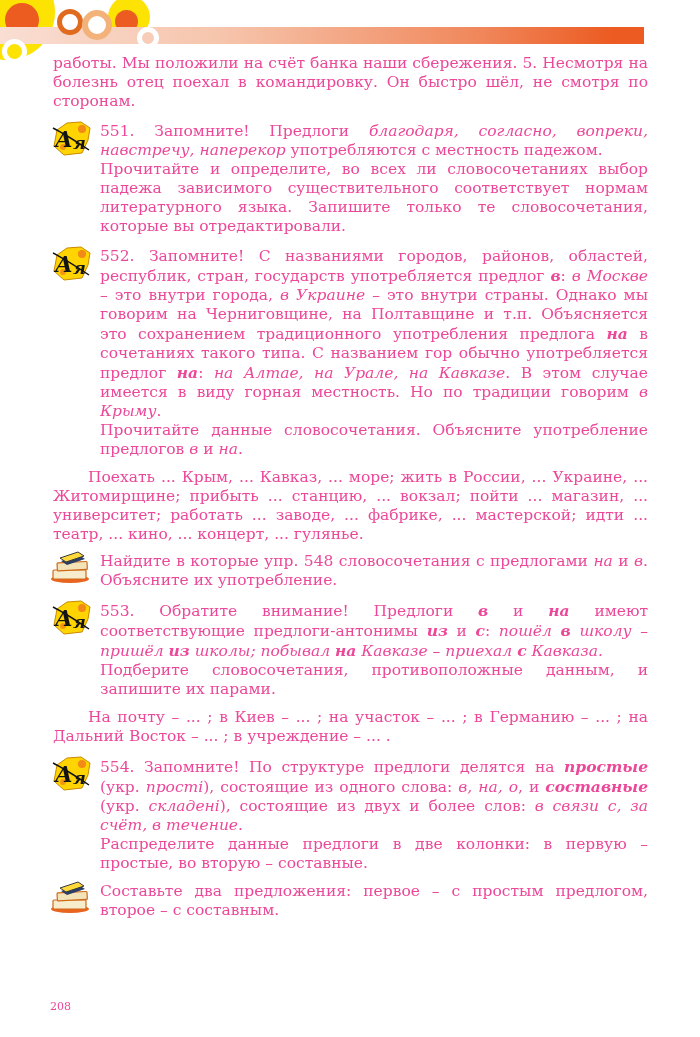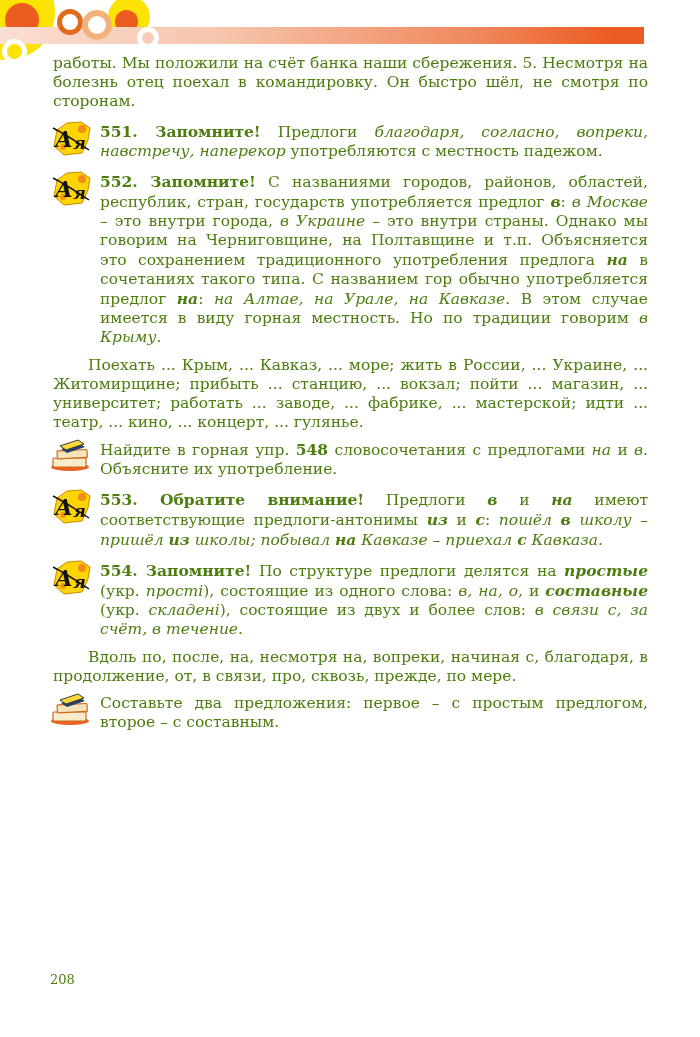--- a/index.html
+++ b/index.html
@@ -1,17 +1,17 @@
 <!DOCTYPE html>
 <html lang="ru"><head>
 <meta charset="utf-8">
 <style>
   html,body{margin:0;padding:0;}
   body{background:#ffffff;font-family:"DejaVu Serif","Liberation Serif",serif;}
-  #page{position:relative;width:700px;height:1037px;background:#ffffff;overflow:hidden;color:#4d7c0f;}
+  #page{position:relative;width:700px;height:1037px;background:#ffffff;overflow:hidden;color:#ec4899;}
 
   
   #deco{position:absolute;left:0;top:0;width:700px;height:70px;}
   .circ{position:absolute;border-radius:50%;}
   .bar{position:absolute;left:0;top:27px;width:644px;height:17px;
        background:linear-gradient(90deg,#f9ded3 0%,#f6c4ab 35%,#f0865a 75%,#ec5b22 95%,#ec5b22 100%);}
   .c-yellow-big{left:-41px;top:-36px;width:96px;height:96px;background:#fce303;}
   .c-orange-in1{left:5px;top:3px;width:34px;height:34px;background:#ec5b20;}
   .c-yellow-2{left:108px;top:-4px;width:42px;height:42px;background:#fce303;}
   .c-orange-in2{left:115px;top:10px;width:23px;height:23px;background:#ec5b20;}
@@ -24,24 +24,24 @@
   #content{position:absolute;left:53px;top:54px;width:595px;
            font-size:15.5px;line-height:19px;text-align:justify;hyphens:auto;}
   p{margin:0;}
   .ind{text-indent:35px;}
   .para{margin-bottom:8px;}
   .first{margin-bottom:11px;}
   .exercise{position:relative;margin:11px 0 9px 47px;}
   .task{position:relative;margin:5px 0 9px 47px;}
   .ex-icon{position:absolute;left:-49px;top:-2px;width:42px;height:38px;}
   .task-icon{position:absolute;left:-51px;top:-3px;width:45px;height:36px;}
-  .b{font-weight:bold;}
+  .b{font-weight:normal;}
   .i{font-style:italic;}
   .bi{font-weight:bold;font-style:italic;}
-  .pagenum{position:absolute;left:50px;top:972px;font-size:13px;text-align:right;}
+  .pagenum{position:absolute;left:50px;top:1000px;font-size:11px;text-align:right;}
 </style>
 </head>
 <body>
 
 <div id="page">
 
   <div id="deco">
     <div class="circ c-yellow-big"></div>
     <div class="circ c-orange-in1"></div>
     <div class="circ c-yellow-2"></div>
@@ -62,82 +62,86 @@
         <svg viewBox="0 0 42 38" width="42" height="38">
           <path d="M6 10 L16 3 L30 2 L39 8 L37 20 L31 33 L13 35 L3 26 Z" fill="#ffd400" stroke="#c98a00" stroke-width="1"></path>
           <circle cx="31" cy="9" r="4" fill="#ef7c1a" opacity="0.85"></circle>
           <circle cx="12" cy="27" r="3" fill="#ef7c1a" opacity="0.7"></circle>
           <text x="4" y="27" font-family="DejaVu Serif, serif" font-style="italic" font-weight="bold" font-size="22" fill="#141414">А</text>
           <text x="22" y="29" font-family="DejaVu Serif, serif" font-style="italic" font-weight="bold" font-size="16" fill="#141414">я</text>
           <path d="M2 8 Q14 14 38 30" stroke="#141414" stroke-width="1.4" fill="none"></path>
         </svg>
       </span>
       <p><span class="b">551. Запомните!</span><span> Предлоги </span><span class="i">благодаря, согласно, вопреки, навстречу, наперекор</span><span> употребляются с местность падежом.</span></p>
+      <p><span>Прочитайте и определите, во всех ли словосочетаниях выбор падежа зависимого существительного соответствует нормам литературного языка. Запишите только те словосочетания, которые вы отредактировали.</span></p>
     </div>
 
 
     <div class="exercise">
       <span class="ex-icon">
         <svg viewBox="0 0 42 38" width="42" height="38">
           <path d="M6 10 L16 3 L30 2 L39 8 L37 20 L31 33 L13 35 L3 26 Z" fill="#ffd400" stroke="#c98a00" stroke-width="1"></path>
           <circle cx="31" cy="9" r="4" fill="#ef7c1a" opacity="0.85"></circle>
           <circle cx="12" cy="27" r="3" fill="#ef7c1a" opacity="0.7"></circle>
           <text x="4" y="27" font-family="DejaVu Serif, serif" font-style="italic" font-weight="bold" font-size="22" fill="#141414">А</text>
           <text x="22" y="29" font-family="DejaVu Serif, serif" font-style="italic" font-weight="bold" font-size="16" fill="#141414">я</text>
           <path d="M2 8 Q14 14 38 30" stroke="#141414" stroke-width="1.4" fill="none"></path>
         </svg>
       </span>
       <p><span class="b">552. Запомните!</span><span> С названиями городов, районов, областей, республик, стран, государств употребляется предлог </span><span class="bi">в</span><span>: </span><span class="i">в Москве</span><span> – это внутри города, </span><span class="i">в Украине</span><span> – это внутри страны. Однако мы говорим на Черниговщине, на Полтавщине и т.п. Объясняется это сохранением традиционного употребления предлога </span><span class="bi">на</span><span> в сочетаниях такого типа. С названием гор обычно употребляется предлог </span><span class="bi">на</span><span>: </span><span class="i">на Алтае, на Урале, на Кавказе</span><span>. В этом случае имеется в виду горная местность. Но по традиции говорим </span><span class="i">в Крыму</span><span>.</span></p>
+      <p><span>Прочитайте данные словосочетания. Объясните употребление предлогов </span><span class="i">в</span><span> и </span><span class="i">на</span><span>.</span></p>
     </div>
 
     <p class="para ind"><span>Поехать ... Крым, ... Кавказ, ... море; жить в России, ... Украине, ... Житомирщине; прибыть ... станцию, ... вокзал; пойти ... магазин, ... университет; работать ... заводе, ... фабрике, ... мастерской; идти ... театр, ... кино, ... концерт, ... гулянье.</span></p>
 
     <div class="task">
       <span class="task-icon">
         <svg viewBox="0 0 45 36" width="45" height="36">
           <ellipse cx="21" cy="30" rx="19" ry="4" fill="#e8641f"></ellipse>
           <rect x="4" y="21" width="33" height="9" rx="1" fill="#f7eccc" stroke="#cf6a1c" stroke-width="1.2"></rect>
           <rect x="8" y="14" width="30" height="8" rx="1" fill="#f3e3b8" stroke="#cf6a1c" stroke-width="1.2" transform="rotate(-3 8 14)"></rect>
           <path d="M12 12 L30 6 L36 10 L18 16 Z" fill="#2b3f66"></path>
           <path d="M11 9 L29 3 L35 7 L17 13 Z" fill="#ffd93b" stroke="#3a3a3a" stroke-width="1"></path>
         </svg>
       </span>
-      <p><span>Найдите в горная упр. </span><span class="b">548</span><span> словосочетания с предлогами </span><span class="i">на</span><span> и </span><span class="i">в</span><span>. Объясните их употребление.</span></p>
+      <p><span>Найдите в которые упр. </span><span class="b">548</span><span> словосочетания с предлогами </span><span class="i">на</span><span> и </span><span class="i">в</span><span>. Объясните их употребление.</span></p>
     </div>
 
     <div class="exercise">
       <span class="ex-icon">
         <svg viewBox="0 0 42 38" width="42" height="38">
           <path d="M6 10 L16 3 L30 2 L39 8 L37 20 L31 33 L13 35 L3 26 Z" fill="#ffd400" stroke="#c98a00" stroke-width="1"></path>
           <circle cx="31" cy="9" r="4" fill="#ef7c1a" opacity="0.85"></circle>
           <circle cx="12" cy="27" r="3" fill="#ef7c1a" opacity="0.7"></circle>
           <text x="4" y="27" font-family="DejaVu Serif, serif" font-style="italic" font-weight="bold" font-size="22" fill="#141414">А</text>
           <text x="22" y="29" font-family="DejaVu Serif, serif" font-style="italic" font-weight="bold" font-size="16" fill="#141414">я</text>
           <path d="M2 8 Q14 14 38 30" stroke="#141414" stroke-width="1.4" fill="none"></path>
         </svg>
       </span>
       <p><span class="b">553. Обратите внимание!</span><span> Предлоги </span><span class="bi">в</span><span> и </span><span class="bi">на</span><span> имеют соответствующие предлоги-антонимы </span><span class="bi">из</span><span> и </span><span class="bi">с</span><span>: </span><span class="i">пошёл </span><span class="bi">в</span><span class="i"> школу – пришёл </span><span class="bi">из</span><span class="i"> школы; побывал </span><span class="bi">на</span><span class="i"> Кавказе – приехал </span><span class="bi">с</span><span class="i"> Кавказа.</span></p>
+      <p><span>Подберите словосочетания, противоположные данным, и запишите их парами.</span></p>
     </div>
 
+    <p class="para ind"><span>На почту – ... ; в Киев – ... ; на участок – ... ; в Германию – ... ; на Дальний Восток – ... ; в учреждение – ... .</span></p>
 
     <div class="exercise">
       <span class="ex-icon">
         <svg viewBox="0 0 42 38" width="42" height="38">
           <path d="M6 10 L16 3 L30 2 L39 8 L37 20 L31 33 L13 35 L3 26 Z" fill="#ffd400" stroke="#c98a00" stroke-width="1"></path>
           <circle cx="31" cy="9" r="4" fill="#ef7c1a" opacity="0.85"></circle>
           <circle cx="12" cy="27" r="3" fill="#ef7c1a" opacity="0.7"></circle>
           <text x="4" y="27" font-family="DejaVu Serif, serif" font-style="italic" font-weight="bold" font-size="22" fill="#141414">А</text>
           <text x="22" y="29" font-family="DejaVu Serif, serif" font-style="italic" font-weight="bold" font-size="16" fill="#141414">я</text>
           <path d="M2 8 Q14 14 38 30" stroke="#141414" stroke-width="1.4" fill="none"></path>
         </svg>
       </span>
       <p><span class="b">554. Запомните!</span><span> По структуре предлоги делятся на </span><span class="bi">простые</span><span> (укр. </span><span class="i">прості</span><span>), состоящие из одного слова: </span><span class="i">в, на, о</span><span>, и </span><span class="bi">составные</span><span> (укр. </span><span class="i">складені</span><span>), состоящие из двух и более слов: </span><span class="i">в связи с, за счёт, в течение</span><span>.</span></p>
+      <p><span>Распределите данные предлоги в две колонки: в первую – простые, во вторую – составные.</span></p>
     </div>
 
-    <p class="para ind"><span>Вдоль по, после, на, несмотря на, вопреки, начиная с, благодаря, в продолжение, от, в связи, про, сквозь, прежде, по мере.</span></p>
 
     <div class="task">
       <span class="task-icon">
         <svg viewBox="0 0 45 36" width="45" height="36">
           <ellipse cx="21" cy="30" rx="19" ry="4" fill="#e8641f"></ellipse>
           <rect x="4" y="21" width="33" height="9" rx="1" fill="#f7eccc" stroke="#cf6a1c" stroke-width="1.2"></rect>
           <rect x="8" y="14" width="30" height="8" rx="1" fill="#f3e3b8" stroke="#cf6a1c" stroke-width="1.2" transform="rotate(-3 8 14)"></rect>
           <path d="M12 12 L30 6 L36 10 L18 16 Z" fill="#2b3f66"></path>
           <path d="M11 9 L29 3 L35 7 L17 13 Z" fill="#ffd93b" stroke="#3a3a3a" stroke-width="1"></path>
         </svg>

